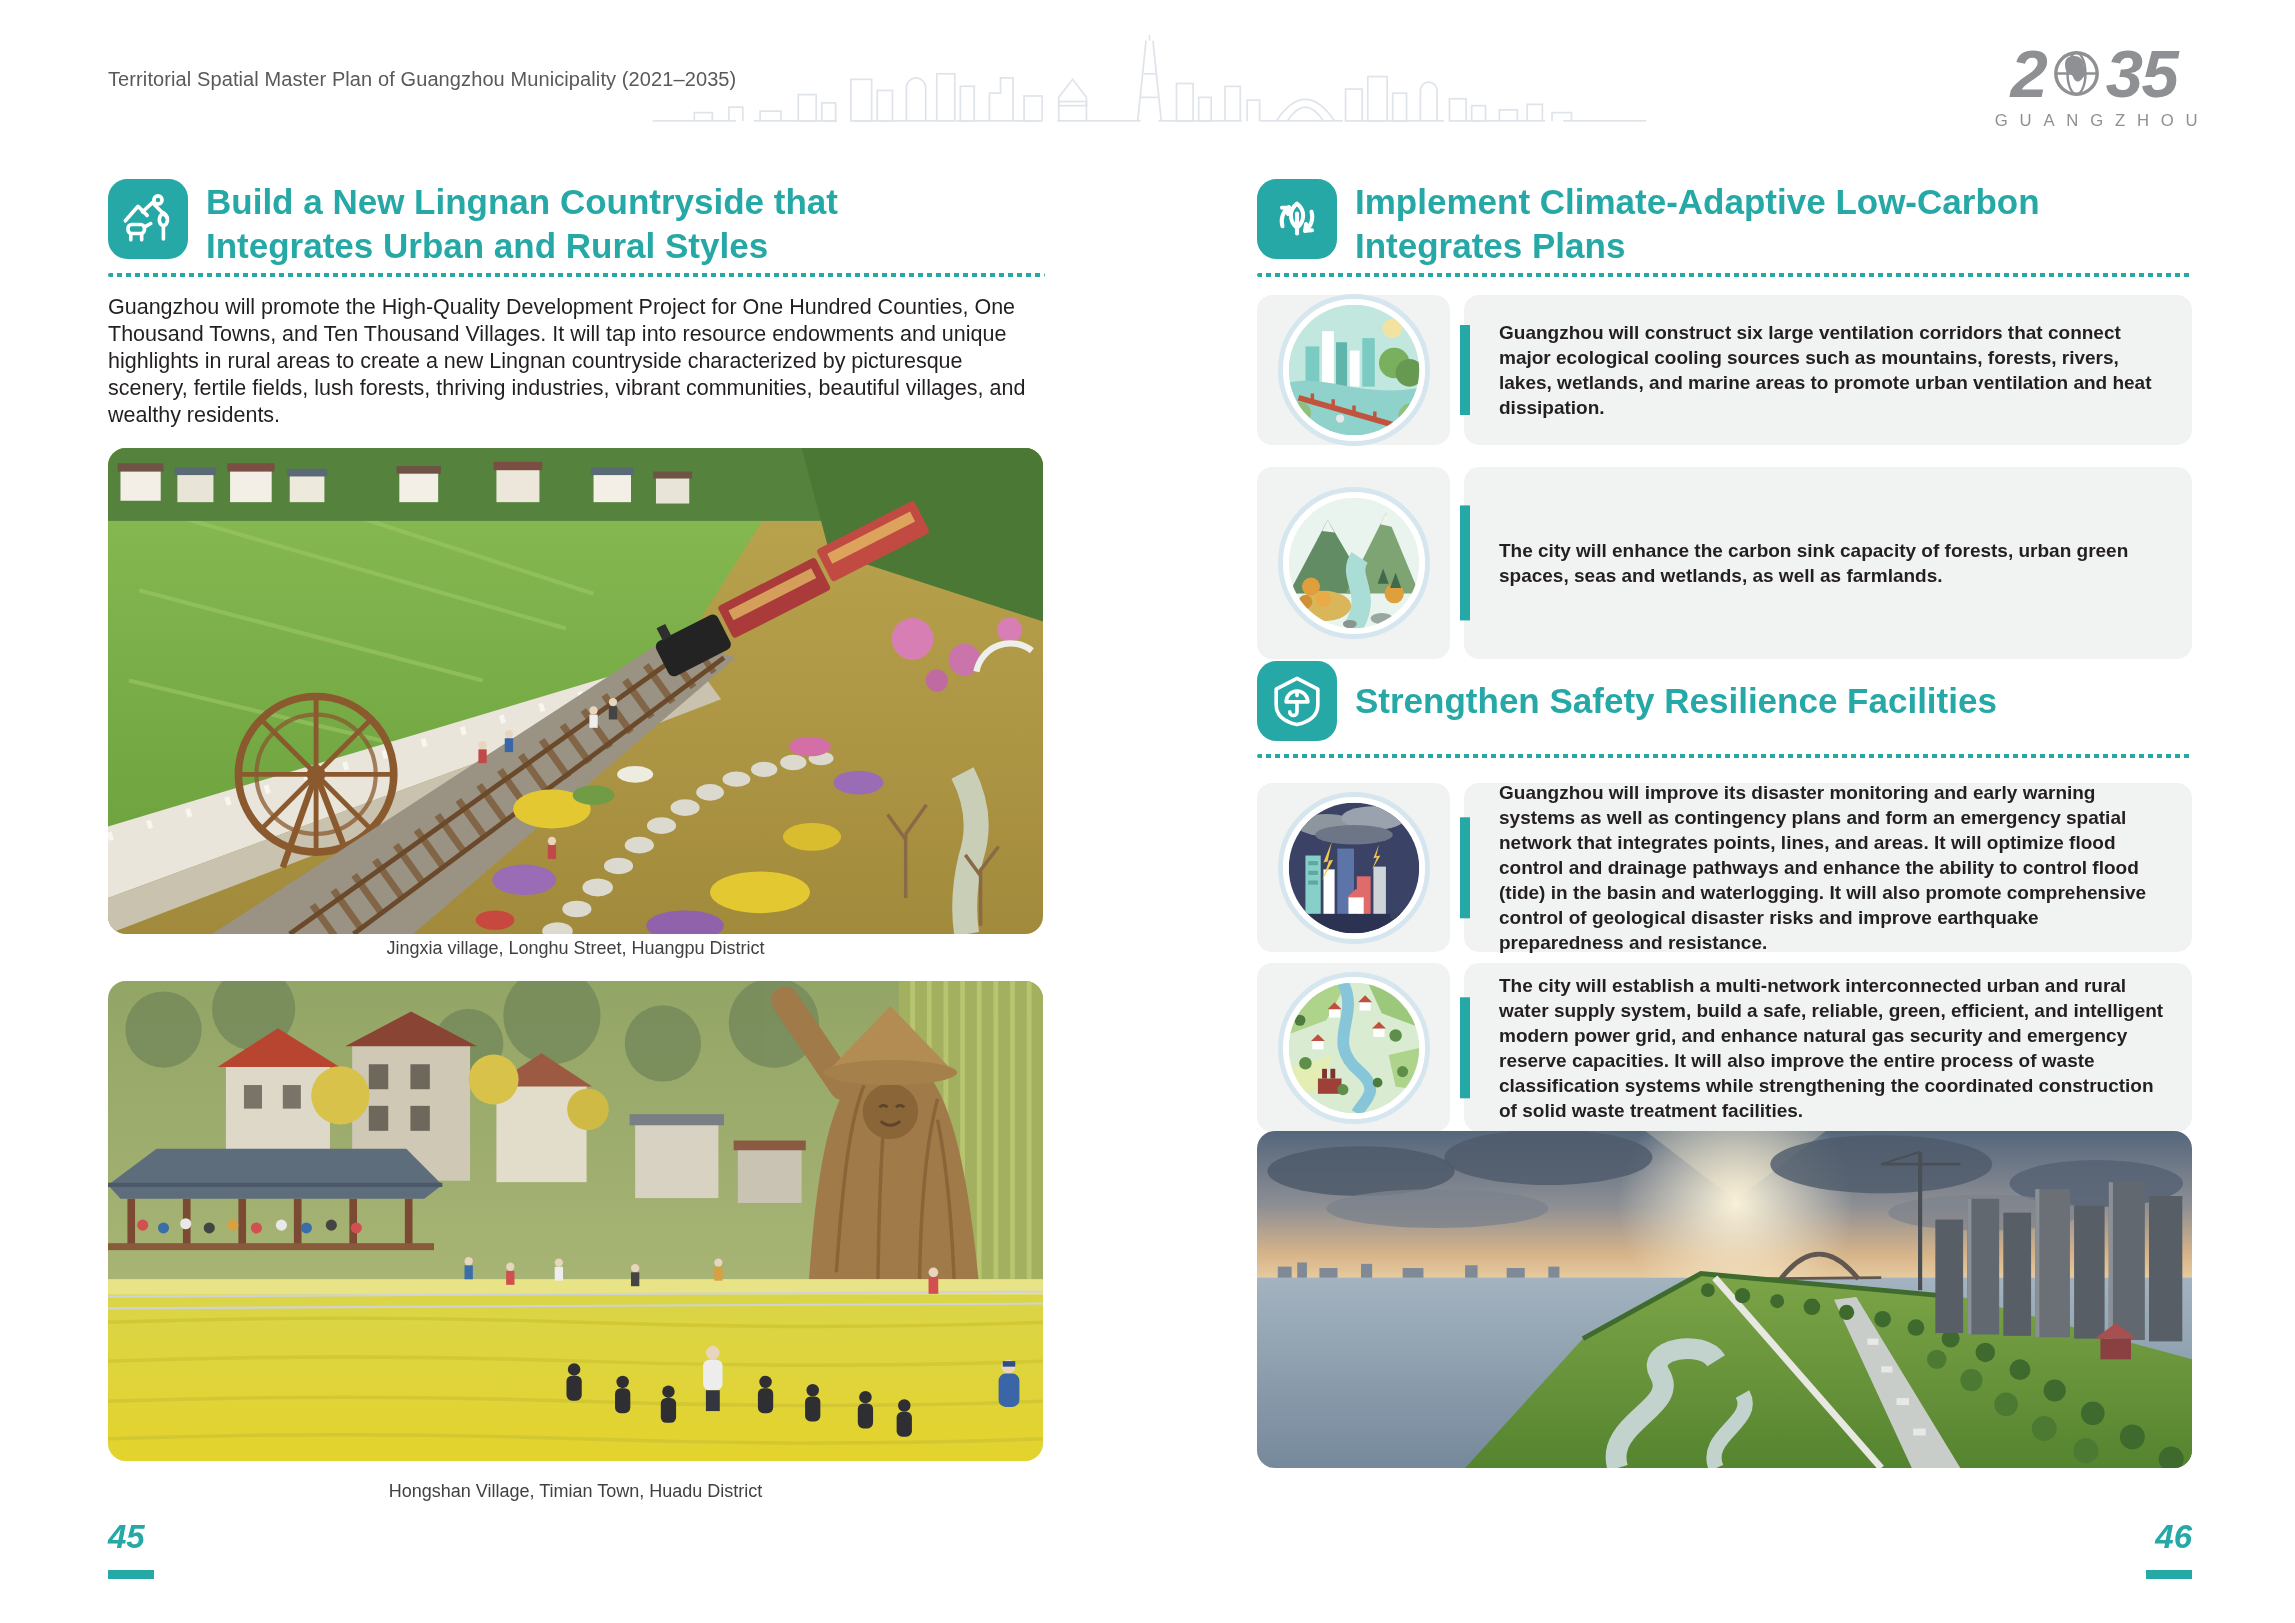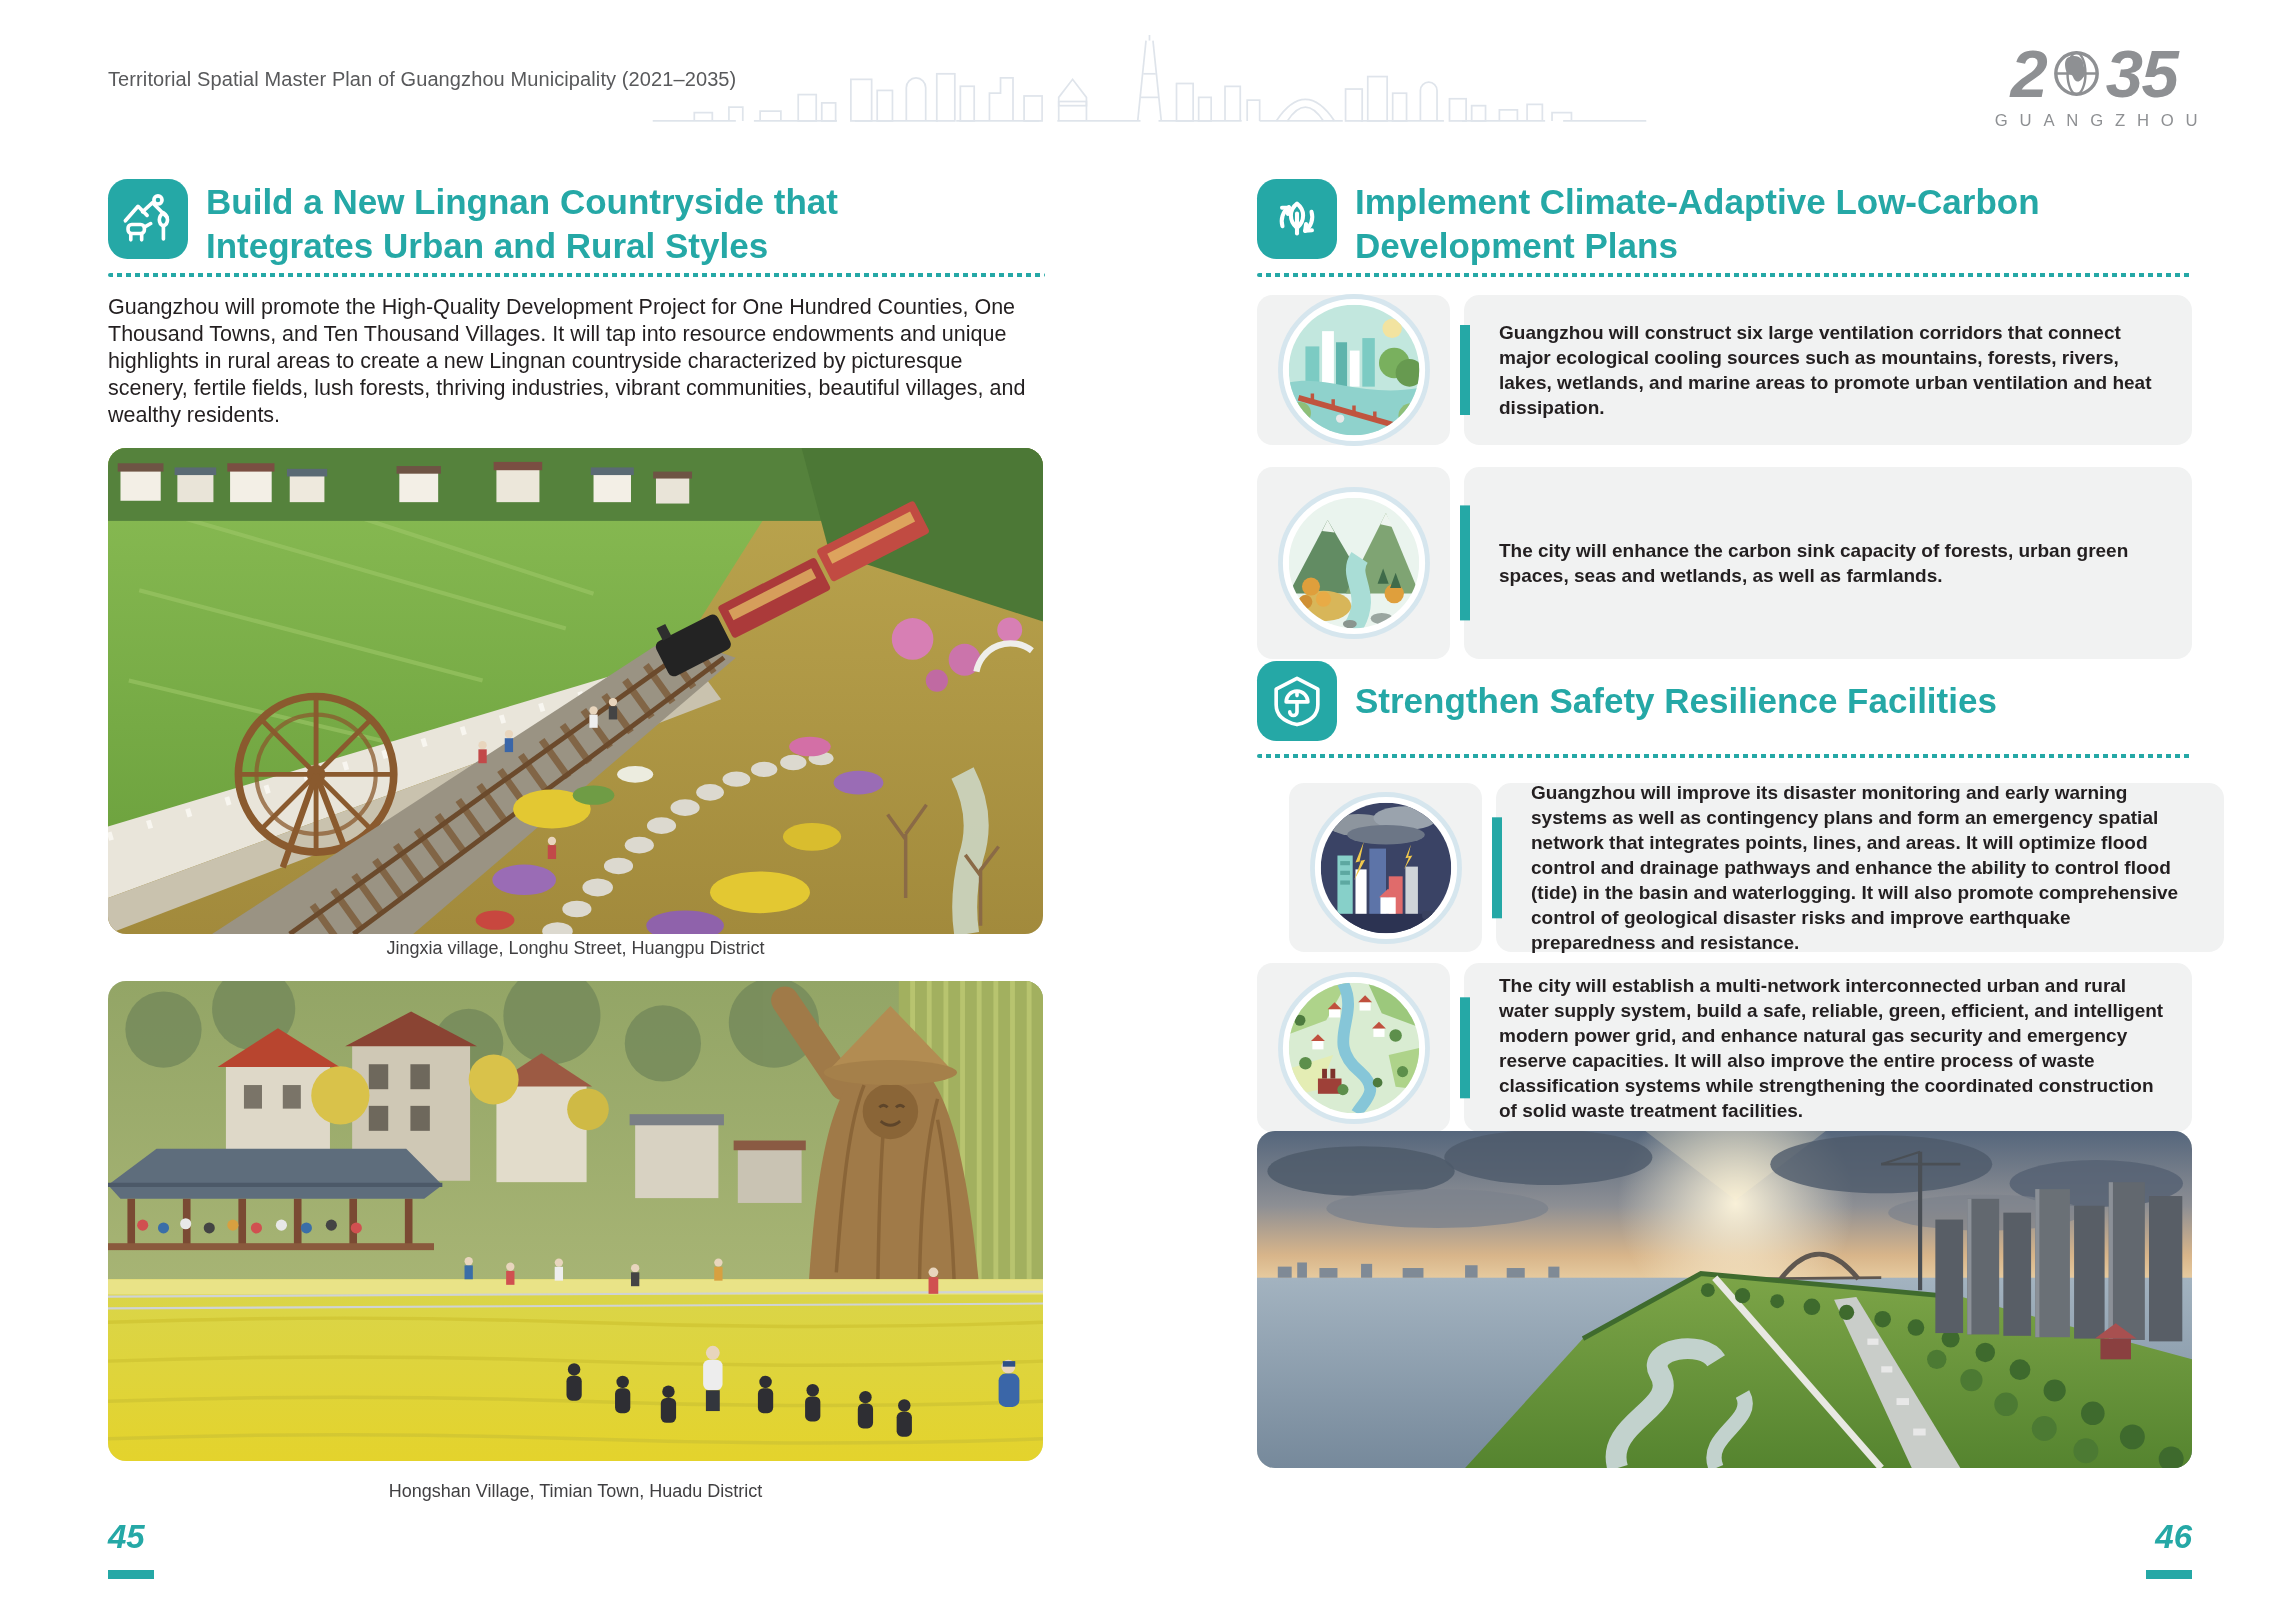--- a/index.html
+++ b/index.html
@@ -360,21 +360,21 @@
         <path d="M32 15 c-9 7 -9 19 0 27 c9 -8 9 -20 0 -27 z"></path>
         <path d="M32 26 v22"></path>
         <path d="M16 40 a19 19 0 0 1 7 -21"></path>
         <path d="M23 19 l-7.5 .5 M23 19 l-1 7.5"></path>
         <path d="M48 24 a19 19 0 0 1 -7 21"></path>
         <path d="M41 45 l7.5 -.5 M41 45 l1 -7.5"></path>
       </svg>
     </div>
     <div class="sec-title">
       <div>Implement Climate-Adaptive Low-Carbon</div>
-      <div>Development Plans</div>
+      <div>Integrates Plans</div>
     </div>
   </div>
   <div class="dotted" style="left:1257px;top:273px;width:935px;"></div>
 
   <div class="card" style="left:1257px;top:295px;width:935px;height:150px;">
     <div class="card-illu">
       <svg viewBox="-111 -111 222 222">
         <circle cx="0" cy="0" r="106" fill="#ffffff" stroke="#d6e6ee" stroke-width="7"></circle>
         <clipPath id="c1">
             <circle cx="0" cy="0" r="94"></circle>
@@ -441,21 +441,21 @@
       <svg viewBox="0 0 64 64" fill="none" stroke="#ffffff" stroke-width="4" stroke-linecap="round" stroke-linejoin="round">
         <path d="M32 7 L55 19 V36 C55 49 45 55 32 58 C19 55 9 49 9 36 V19 Z"></path>
         <path d="M20 33 a12 12 0 0 1 24 0 Z"></path>
         <path d="M32 22 v4 M32 33 v11 a4 4 0 0 1 -8 0"></path>
       </svg>
     </div>
     <div class="sec-title" style="padding-top:0;">Strengthen Safety Resilience Facilities</div>
   </div>
   <div class="dotted" style="left:1257px;top:754px;width:935px;"></div>
 
-  <div class="card" style="left:1289px;top:783px;width:935px;height:169px;">
+  <div class="card" style="left:1257px;top:783px;width:935px;height:169px;">
     <div class="card-illu">
       <svg viewBox="-111 -111 222 222">
         <circle cx="0" cy="0" r="106" fill="#ffffff" stroke="#d6e6ee" stroke-width="7"></circle>
         <clipPath id="c3">
             <circle cx="0" cy="0" r="94"></circle>
           </clipPath>
         <g clip-path="url(#c3)">
           <rect x="-94" y="-94" width="188" height="188" fill="#3a4365"></rect>
           <rect x="-94" y="66" width="188" height="28" fill="#2c3352"></rect>
           <rect x="-70" y="-18" width="22" height="84" fill="#87d0c9"></rect>

